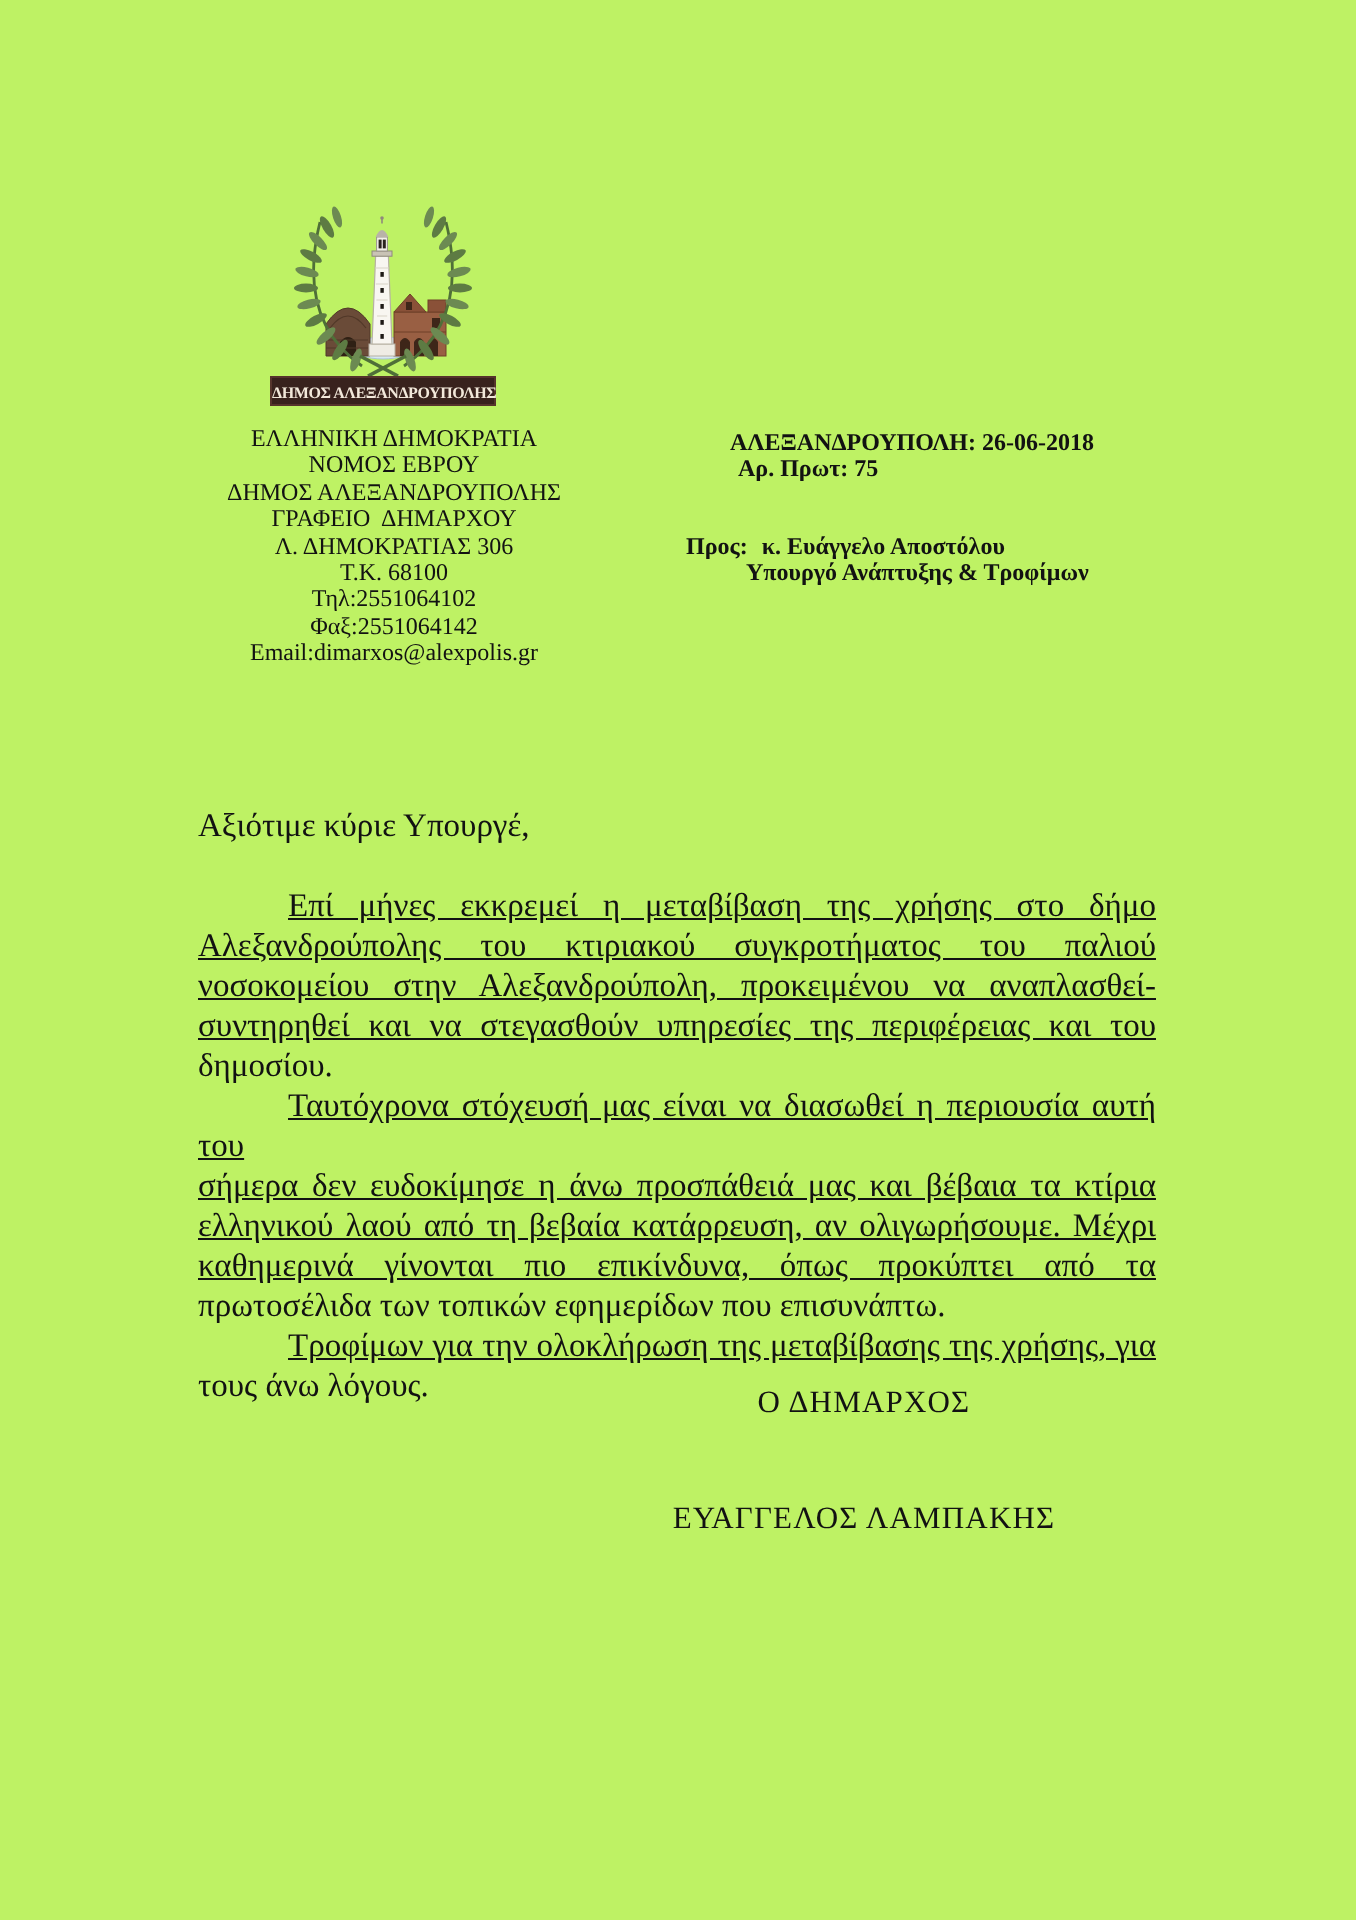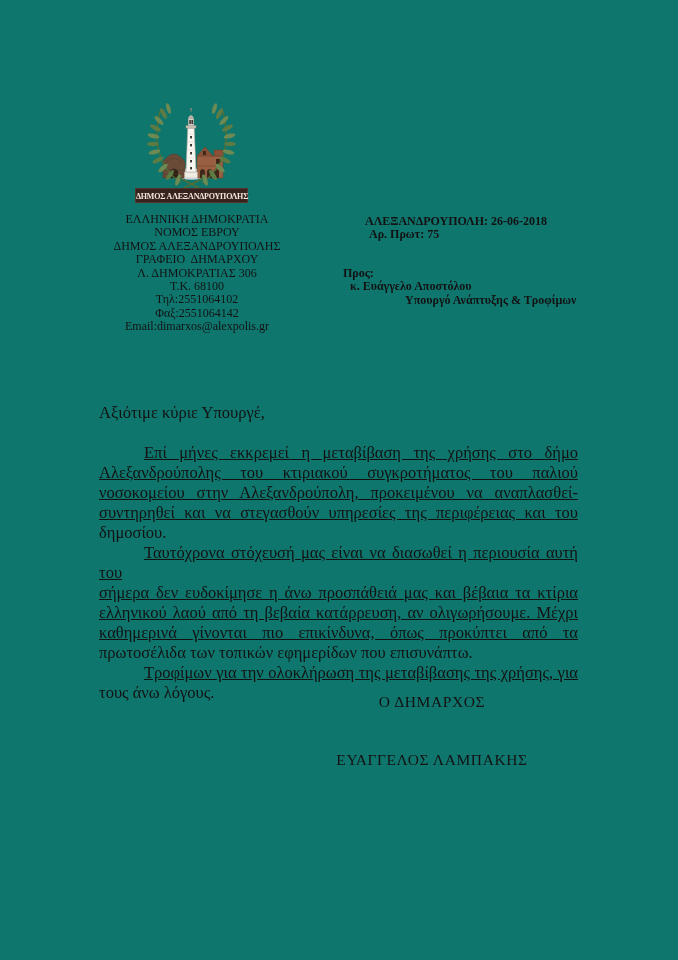--- a/index.html
+++ b/index.html
@@ -1,19 +1,19 @@
 <!DOCTYPE html>
 <html><head>
 <meta charset="utf-8">
 <style>
   html,body{margin:0;padding:0;background:#ffffff;}
   .page{
     position:relative;
     width:678px;height:960px;
-    background:#0f766e;
+    background:#bef264;
     font-family:"Liberation Serif","DejaVu Serif",serif;
     color:#121212;
     overflow:hidden;
   }
   
   .logo{position:absolute;left:134px;top:102px;width:115px;}
   .logo svg{display:block;}
   .logo-banner{
     margin:0 1px;
     height:15px;line-height:15px;
@@ -34,24 +34,24 @@
     font-size:12px;line-height:13.4px;
   }
   .hdr-left .hdr-line{white-space:pre-wrap;}
   .hdr-right{
     position:absolute;left:343px;top:215px;width:250px;
     font-weight:bold;
     font-size:12px;line-height:13.4px;
   }
   .hdr-city-date{margin-left:22px;}
   .hdr-protocol{margin-left:26px;}
-  .hdr-to-row{display:flex;margin-top:25px;flex-direction:column;}
+  .hdr-to-row{display:flex;margin-top:25px;}
   .hdr-to-label{flex:0 0 auto;}
   .hdr-recipient-name{margin-left:7px;}
-  .hdr-recipient-title{margin-left:62px;}
+  .hdr-recipient-title{margin-left:30px;}
   
   .letter-body{
     position:absolute;left:99px;top:403px;width:479px;
     font-size:16.5px;line-height:20px;
   }
   .greeting{text-align:left;}
   .para{margin:0;}
   .para-first{margin-top:20px;}
   .jline{text-align:justify;text-align-last:justify;text-decoration:underline;}
   .jlast{text-align:left;}

